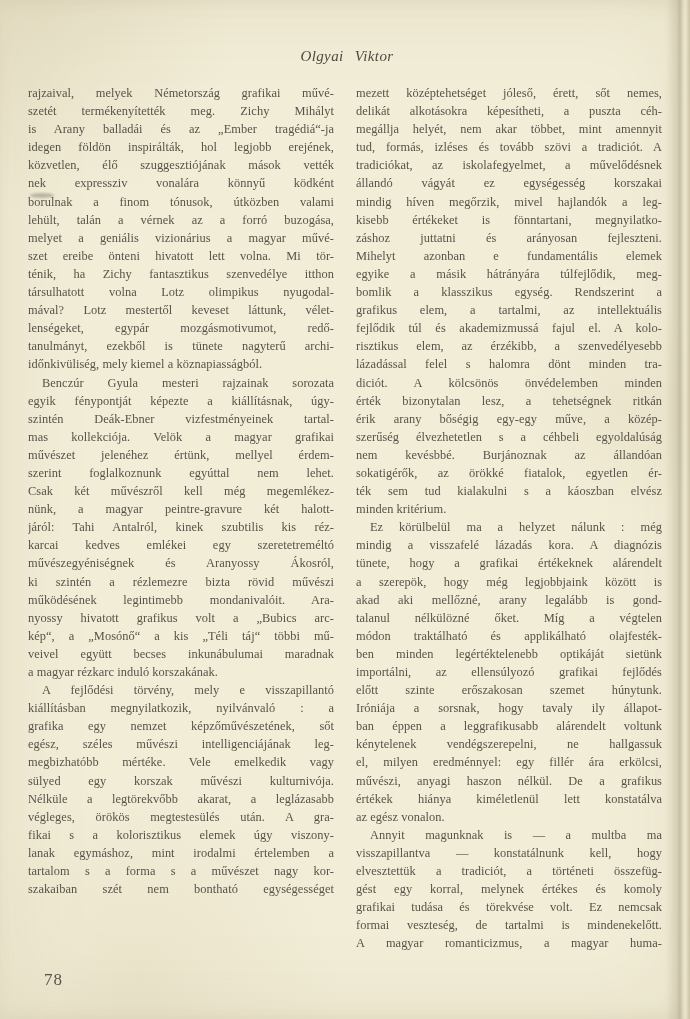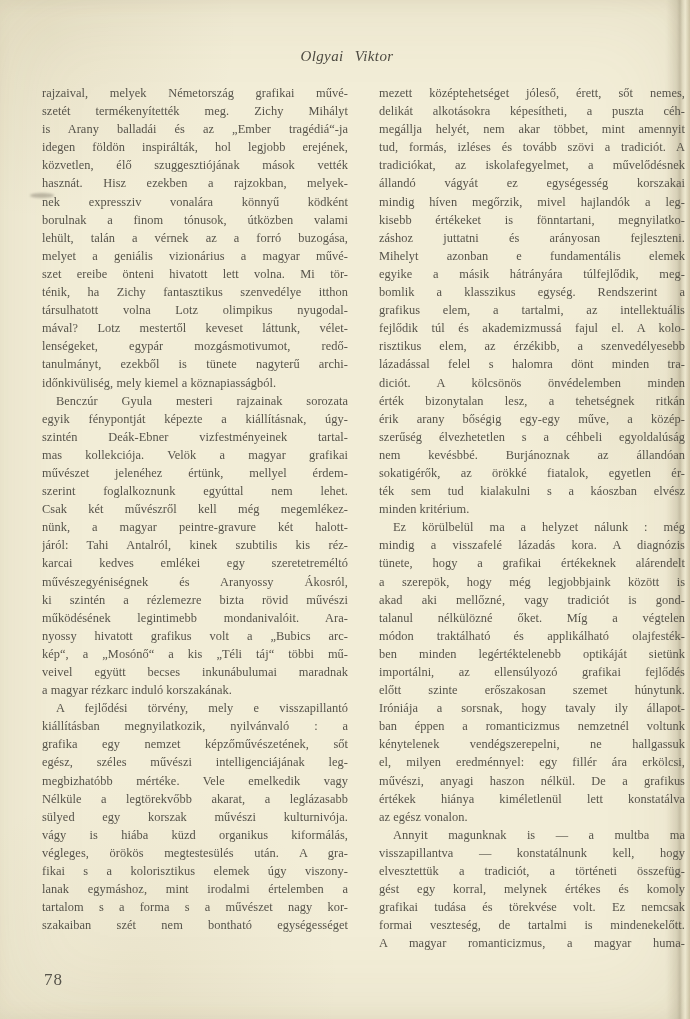--- a/index.html
+++ b/index.html
@@ -30,22 +30,22 @@
   }
 
   .running-header {
     position:absolute; top:48px; left:30px; width:634px;
     text-align:center; font-style:italic;
     font-size:15px; letter-spacing:0.4px; word-spacing:7px;
     color:var(--header-ink);
   }
 
   .columns {
-    position:absolute; top:84px; left:42px;
-    display:flex; gap:31px;
+    position:absolute; top:84px; left:28px;
+    display:flex; gap:22px;
   }
   .column { width:306px; font-size:12.4px; letter-spacing:0.05px; }
 
   .line {
     height:18.1px; line-height:18.1px; overflow:hidden;
     text-align:justify; text-align-last:justify;
   }
   .line.para-end { text-align-last:left; }
   .line.indent { text-indent:14px; }
 
@@ -66,21 +66,20 @@
 <div class="page">
   <div class="page-edge"></div>
   <div class="running-header">Olgyai  Viktor</div>
   <div class="columns">
     <div class="column">
         <div class="line">rajzaival, melyek Németország grafikai művé-</div>
         <div class="line">szetét termékenyítették meg. Zichy Mihályt</div>
         <div class="line">is Arany balladái és az „Ember tragédiá“-ja</div>
         <div class="line">idegen földön inspirálták, hol legjobb erejének,</div>
         <div class="line">közvetlen, élő szuggesztiójának mások vették</div>
-        <div class="line">hasznát. Hisz ezekben a rajzokban, melyek-</div>
         <div class="line">nek expressziv vonalára könnyű ködként</div>
         <div class="line">borulnak a finom tónusok, útközben valami</div>
         <div class="line">lehült, talán a vérnek az a forró buzogása,</div>
         <div class="line">melyet a geniális vizionárius a magyar művé-</div>
         <div class="line">szet ereibe önteni hivatott lett volna. Mi tör-</div>
         <div class="line">ténik, ha Zichy fantasztikus szenvedélye itthon</div>
         <div class="line">társulhatott volna Lotz olimpikus nyugodal-</div>
         <div class="line">mával? Lotz mestertől keveset láttunk, vélet-</div>
         <div class="line">lenségeket, egypár mozgásmotivumot, redő-</div>
         <div class="line">tanulmányt, ezekből is tünete nagyterű archi-</div>
@@ -100,23 +99,22 @@
         <div class="line">működésének legintimebb mondanivalóit. Ara-</div>
         <div class="line">nyossy hivatott grafikus volt a „Bubics arc-</div>
         <div class="line">kép“, a „Mosónő“ a kis „Téli táj“ többi mű-</div>
         <div class="line">veivel együtt becses inkunábulumai maradnak</div>
         <div class="line para-end">a magyar rézkarc induló korszakának.</div>
         <div class="line indent">A fejlődési törvény, mely e visszapillantó</div>
         <div class="line">kiállításban megnyilatkozik, nyilvánvaló : a</div>
         <div class="line">grafika egy nemzet képzőművészetének, sőt</div>
         <div class="line">egész, széles művészi intelligenciájának leg-</div>
         <div class="line">megbizhatóbb mértéke. Vele emelkedik vagy</div>
+        <div class="line">sülyed egy korszak művészi kulturnivója.</div>
         <div class="line">Nélküle a legtörekvőbb akarat, a leglázasabb</div>
-        <div class="line">sülyed egy korszak művészi kulturnivója.</div>
-        <div class="line">vágy is hiába küzd organikus kiformálás,</div>
         <div class="line">végleges, örökös megtestesülés után. A gra-</div>
         <div class="line">fikai s a kolorisztikus elemek úgy viszony-</div>
         <div class="line">lanak egymáshoz, mint irodalmi értelemben a</div>
         <div class="line">tartalom s a forma s a művészet nagy kor-</div>
         <div class="line">szakaiban szét nem bontható egységességet</div>
       </div>
     <div class="column">
         <div class="line">mezett középtehetséget jóleső, érett, sőt nemes,</div>
         <div class="line">delikát alkotásokra képesítheti, a puszta céh-</div>
         <div class="line">megállja helyét, nem akar többet, mint amennyit</div>
@@ -138,28 +136,28 @@
         <div class="line">érik arany bőségig egy-egy műve, a közép-</div>
         <div class="line">szerűség élvezhetetlen s a céhbeli egyoldalúság</div>
         <div class="line">nem kevésbbé. Burjánoznak az állandóan</div>
         <div class="line">sokatigérők, az örökké fiatalok, egyetlen ér-</div>
         <div class="line">ték sem tud kialakulni s a káoszban elvész</div>
         <div class="line para-end">minden kritérium.</div>
         <div class="line indent">Ez körülbelül ma a helyzet nálunk : még</div>
         <div class="line">mindig a visszafelé lázadás kora. A diagnózis</div>
         <div class="line">tünete, hogy a grafikai értékeknek alárendelt</div>
         <div class="line">a szerepök, hogy még legjobbjaink között is</div>
-        <div class="line">akad aki mellőzné, vagy tradiciót is gond-</div>
+        <div class="line">akad aki mellőzné, arany legalább is gond-</div>
         <div class="line">talanul nélkülözné őket. Míg a végtelen</div>
         <div class="line">módon traktálható és applikálható olajfesték-</div>
         <div class="line">ben minden legértéktelenebb optikáját sietünk</div>
         <div class="line">importálni, az ellensúlyozó grafikai fejlődés</div>
         <div class="line">előtt szinte erőszakosan szemet húnytunk.</div>
         <div class="line">Iróniája a sorsnak, hogy tavaly ily állapot-</div>
-        <div class="line">ban éppen a romanticizmus nemzetnél voltunk</div>
+        <div class="line">ban éppen a leggrafikusabb alárendelt voltunk</div>
         <div class="line">kénytelenek vendégszerepelni, ne hallgassuk</div>
         <div class="line">el, milyen eredménnyel: egy fillér ára erkölcsi,</div>
         <div class="line">művészi, anyagi haszon nélkül. De a grafikus</div>
         <div class="line">értékek hiánya kiméletlenül lett konstatálva</div>
         <div class="line para-end">az egész vonalon.</div>
         <div class="line indent">Annyit magunknak is — a multba ma</div>
         <div class="line">visszapillantva — konstatálnunk kell, hogy</div>
         <div class="line">elvesztettük a tradiciót, a történeti összefüg-</div>
         <div class="line">gést egy korral, melynek értékes és komoly</div>
         <div class="line">grafikai tudása és törekvése volt. Ez nemcsak</div>

